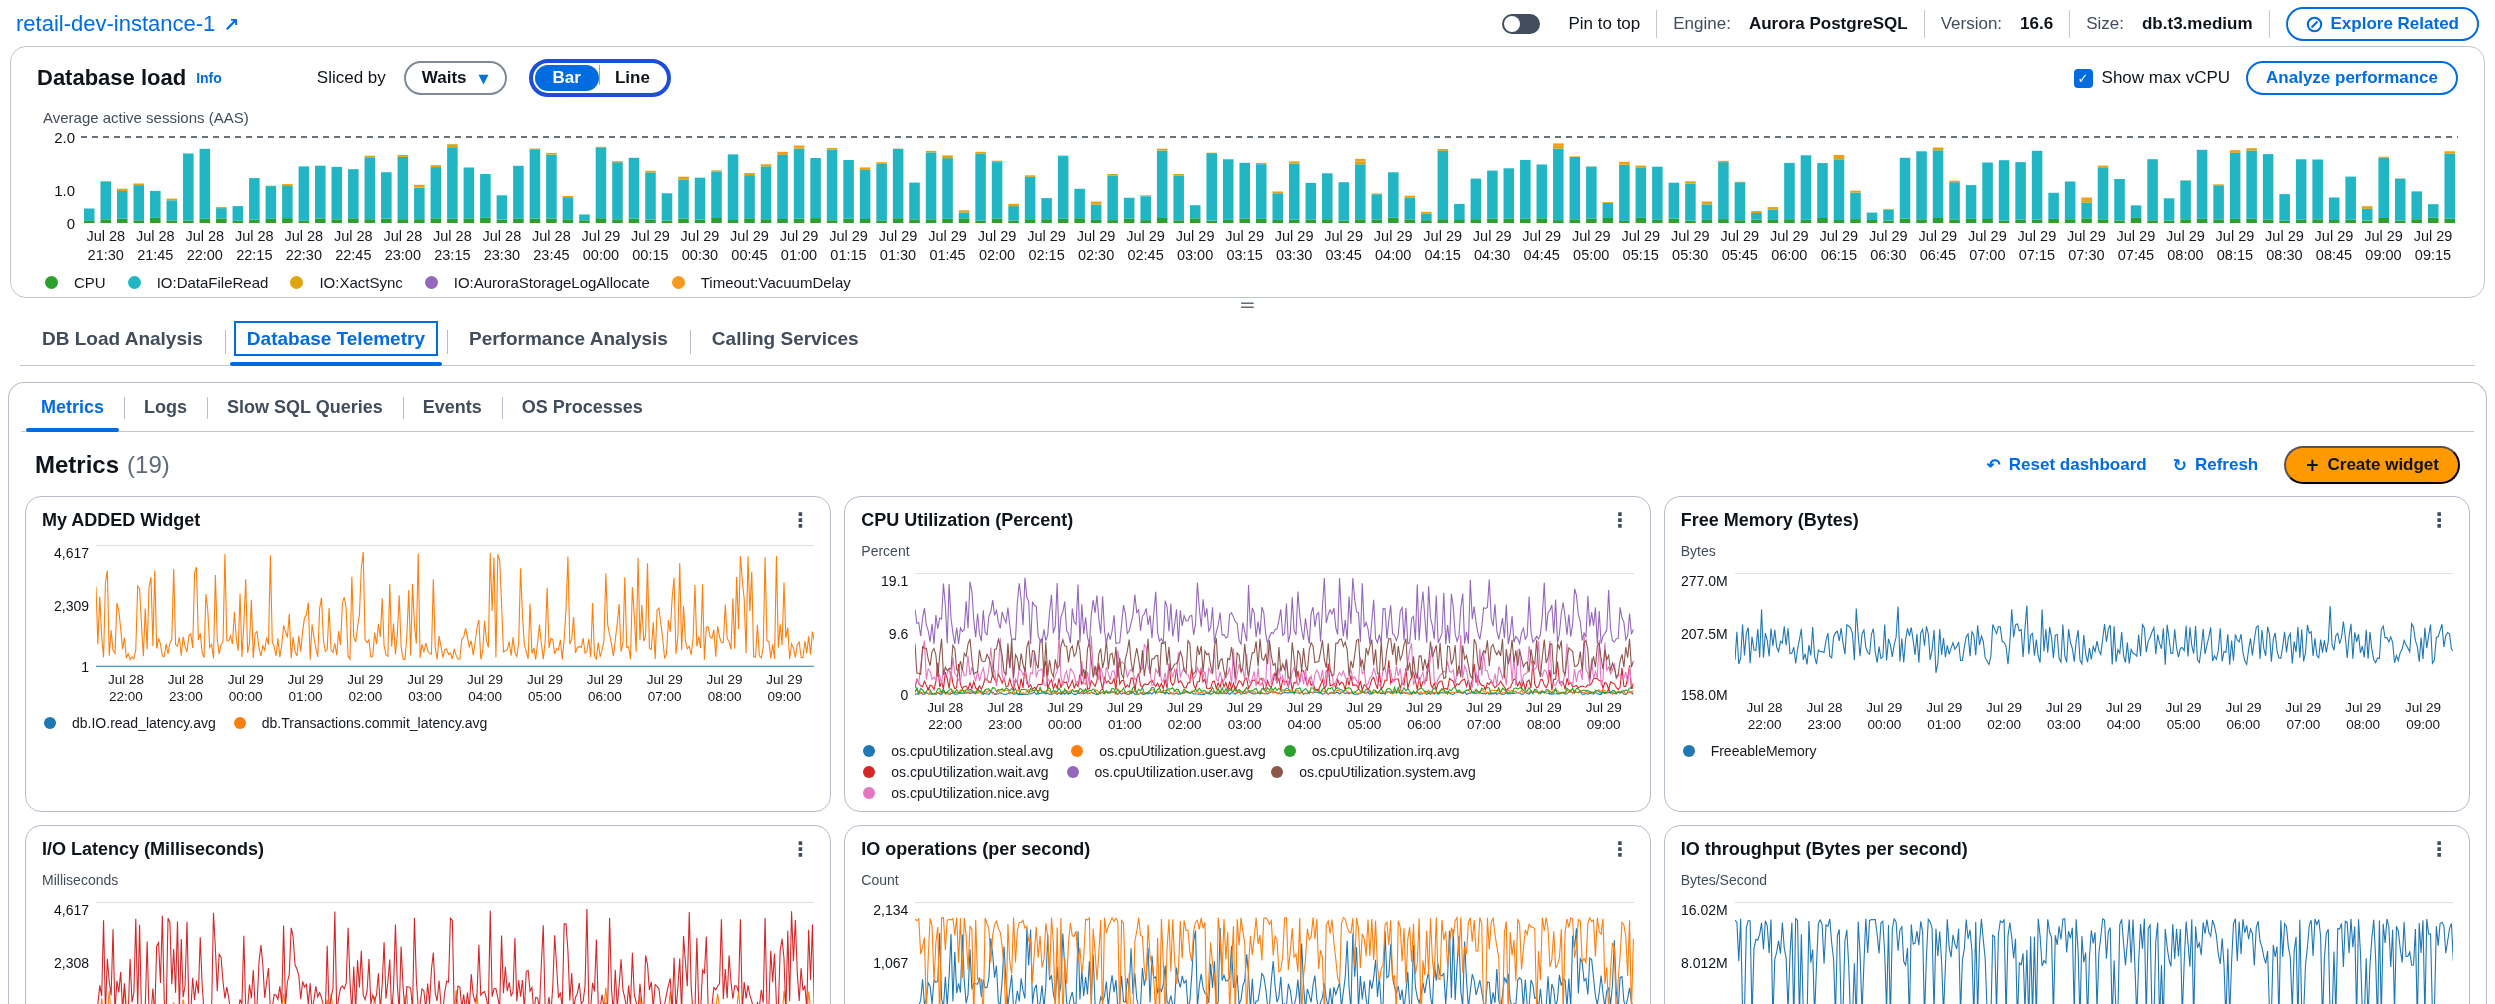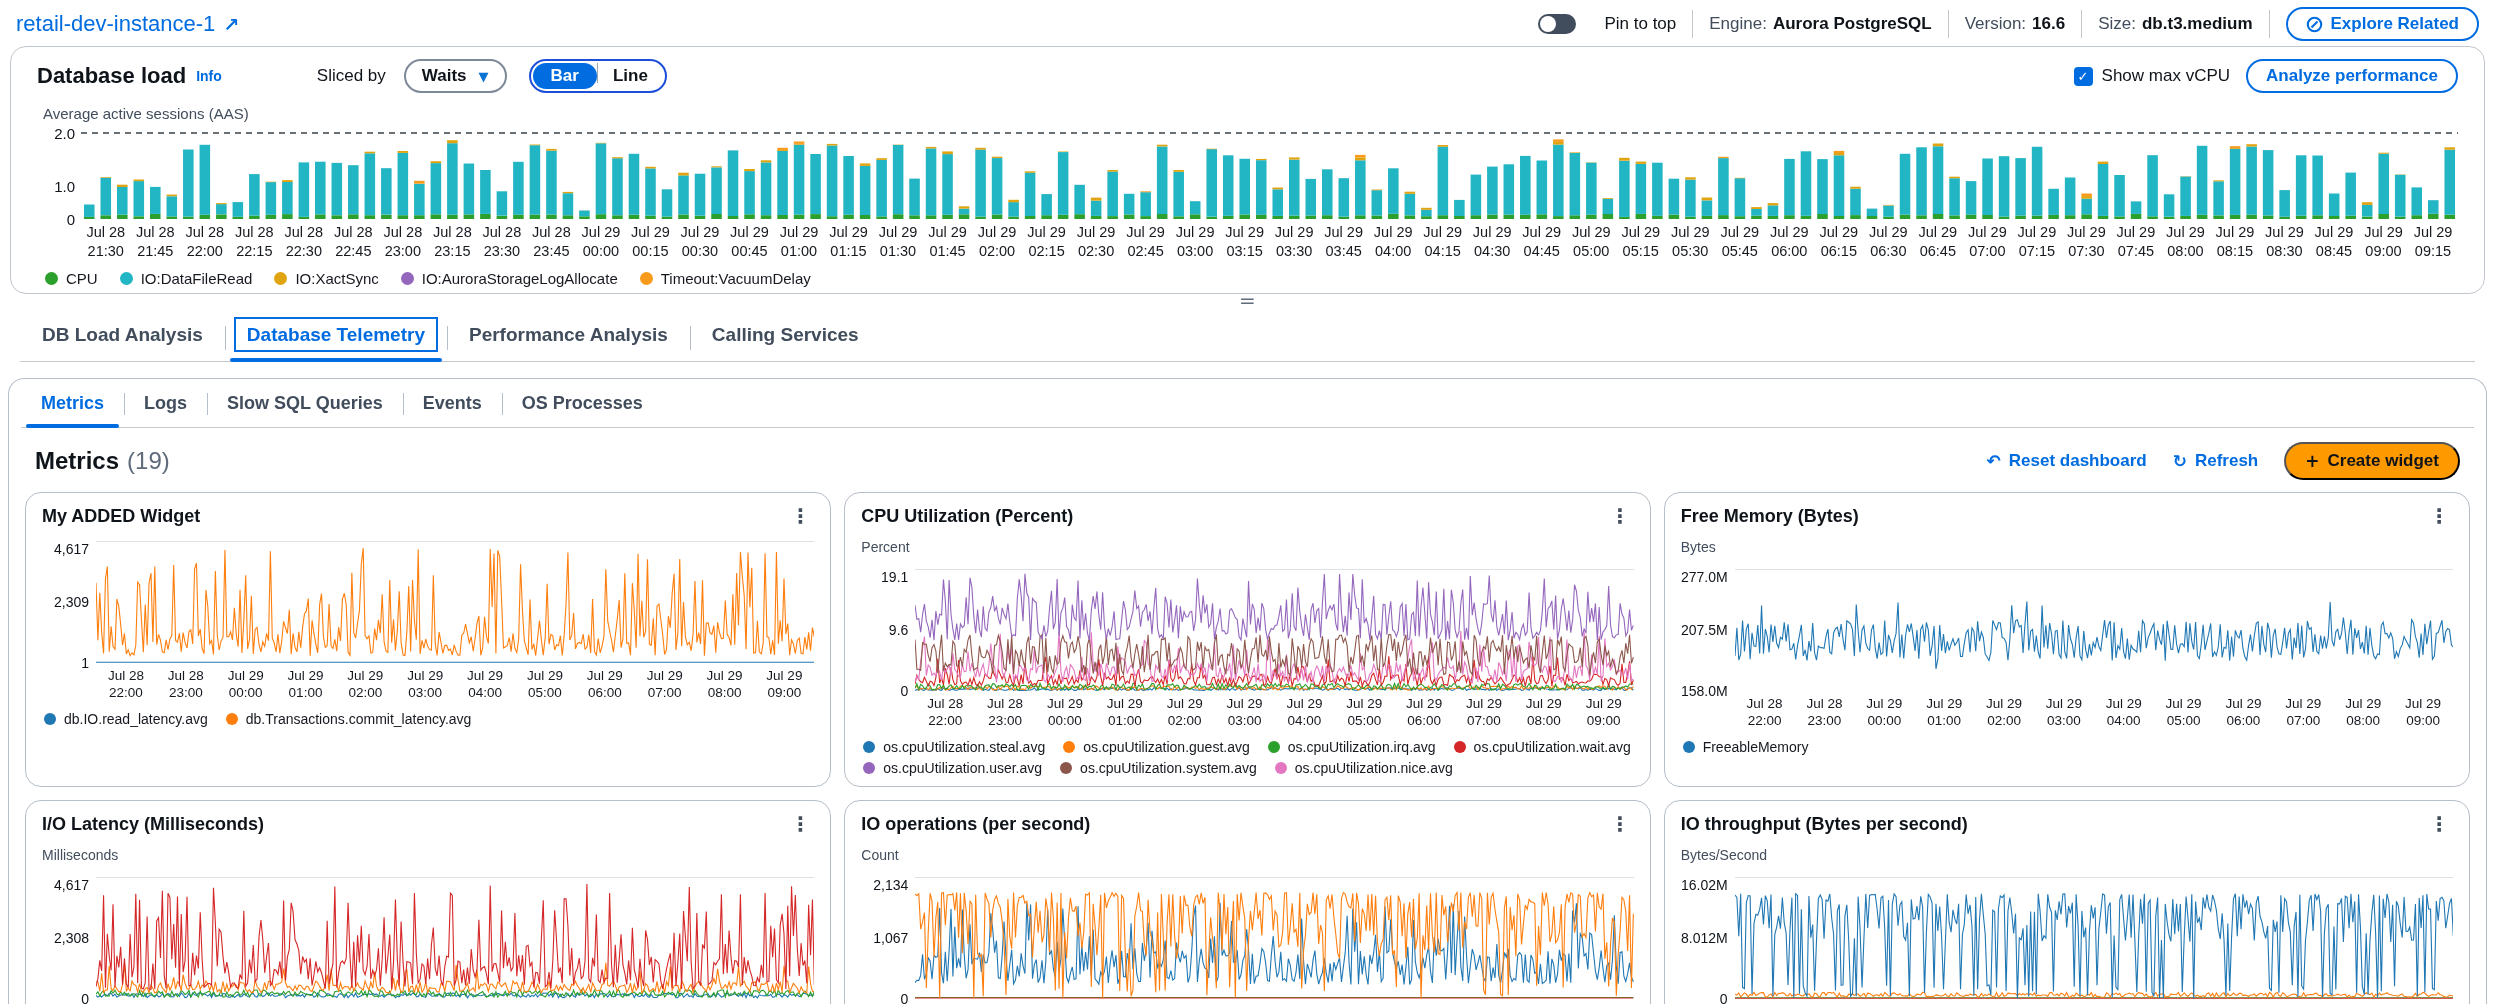--- a/index.html
+++ b/index.html
@@ -6,54 +6,54 @@
   html,body{margin:0;padding:0}
   body{width:2495px;height:1004px;overflow:hidden;background:#fff;color:#0f141a;
        font-family:"Liberation Sans",sans-serif;font-size:15px}
   .ico{font-family:"DejaVu Sans",sans-serif}
   
   .top{display:flex;justify-content:space-between;align-items:center;padding:7px 16px 5px}
   .inst{display:flex;align-items:center;gap:8px;color:#006ce0;font-size:22px}
   .extbox{color:#006ce0;font-size:19px;font-weight:700}
   .top-right{display:flex;align-items:center;gap:16px}
   .vdiv{width:1px;height:28px;background:#c6c6cd}
-  .meta{font-size:17px;color:#414d5c;display:flex;gap:6px;align-items:center}
+  .meta{font-size:17px;color:#414d5c;display:flex;gap:18px;align-items:center}
   .meta b{color:#0f141a}
   .toggle-wrap{display:flex;align-items:center;gap:28px;font-size:17px}
   .toggle{width:38px;height:20px;border-radius:10px;background:#414d5c;position:relative}
   .toggle::after{content:"";position:absolute;left:2px;top:2px;width:16px;height:16px;border-radius:50%;background:#fff}
   .pill-btn{display:inline-flex;align-items:center;gap:8px;border:2px solid #006ce0;border-radius:20px;
             padding:5px 18px;color:#006ce0;font-weight:700;font-size:17px;background:#fff;white-space:nowrap}
   
   .dl-card{margin:0 10px;border:1px solid #c0c6cd;border-radius:16px;padding:12px 26px 2px;background:#fff}
   .dl-head{display:flex;align-items:center}
   .dl-title{font-size:22px;font-weight:700}
   .info-link{color:#006ce0;font-size:14px;font-weight:700;margin-left:10px}
   .sliced{margin-left:95px;font-size:17px;color:#0f141a}
   .select{display:inline-flex;align-items:center;gap:12px;border:2px solid #7d8998;border-radius:20px;
           padding:5px 16px;font-size:17px;font-weight:700;margin-left:18px;background:#fff}
   .caret{color:#0972d3;font-size:13px}
-  .segmented{display:inline-flex;align-items:flex-start;border:2px solid #1d4ed8;border-radius:20px;margin-left:22px;padding:2px;background:#fff}
+  .segmented{display:inline-flex;align-items:flex-start;border:4px solid #1d4ed8;border-radius:20px;margin-left:22px;padding:2px;background:#fff}
   .seg{padding:3px 15px;font-size:17px;font-weight:700;color:#0f141a}
   .seg.active{background:#006ce0;color:#fff;border-radius:15px;padding:3px 18px}
   .seg-div{width:1px;height:20px;background:#9aa5b1}
   .dl-right{margin-left:auto;display:flex;align-items:center;gap:16px}
   .chk-wrap{display:flex;align-items:center;gap:9px;font-size:17px}
   .chk{width:19px;height:19px;border-radius:4px;background:#006ce0;color:#fff;display:flex;align-items:center;justify-content:center;font-size:13px;font-weight:700}
   .aas-label{font-size:15px;color:#414d5c;margin:12px 0 8px 6px}
   .dl-chart{position:relative;margin-left:44px;height:90px}
   .dl-ylabels span{position:absolute;right:calc(100% + 6px);transform:translateY(-50%);font-size:15px;color:#0f141a;white-space:nowrap}
   .dl-plot{position:relative;height:90px}
   .maxline{position:absolute;left:0;right:0;top:2px;height:2px;
            background:repeating-linear-gradient(90deg,#687078 0 6px,transparent 6px 11px)}
   .dl-plot svg{position:absolute;inset:0;width:100%;height:100%}
   .dl-xaxis{display:flex;margin-left:44px;margin-top:3px}
   .xlab{flex:1;text-align:center;font-size:14.5px;line-height:1.3;color:#16191f;white-space:nowrap}
   .legend{display:flex;flex-wrap:wrap;column-gap:22px;row-gap:4px;margin:9px 0 4px 8px;align-items:center}
-  .lg-item{display:inline-flex;align-items:center;gap:8px}
+  .lg-item{display:inline-flex;align-items:center;gap:16px}
   .dot{width:13px;height:13px;border-radius:50%;flex:none}
   .lg-lbl{font-size:15px;color:#16191f}
   .drag-handle{text-align:center;color:#5f6b7a;font-size:20px;line-height:12px;margin:0 0 2px}
   
   .tabs{display:flex;margin:6px 20px 0;border-bottom:1px solid #c6c6cd}
   .tab{position:relative;padding:12px 22px 15px;font-size:19px;font-weight:700;color:#414d5c;cursor:pointer}
   .tab + .tab::before{content:"";position:absolute;left:0;top:14px;width:1px;height:24px;background:#b6bec9}
   .tab.active{color:#006ce0}
   .tab.active .lbl{box-shadow:0 0 0 2px #006ce0;border-radius:0;padding:5px 11px;margin:-5px -11px}
   .tab.active::after{content:"";position:absolute;left:5px;right:5px;bottom:-1px;height:4px;background:#006ce0;border-radius:2px}

